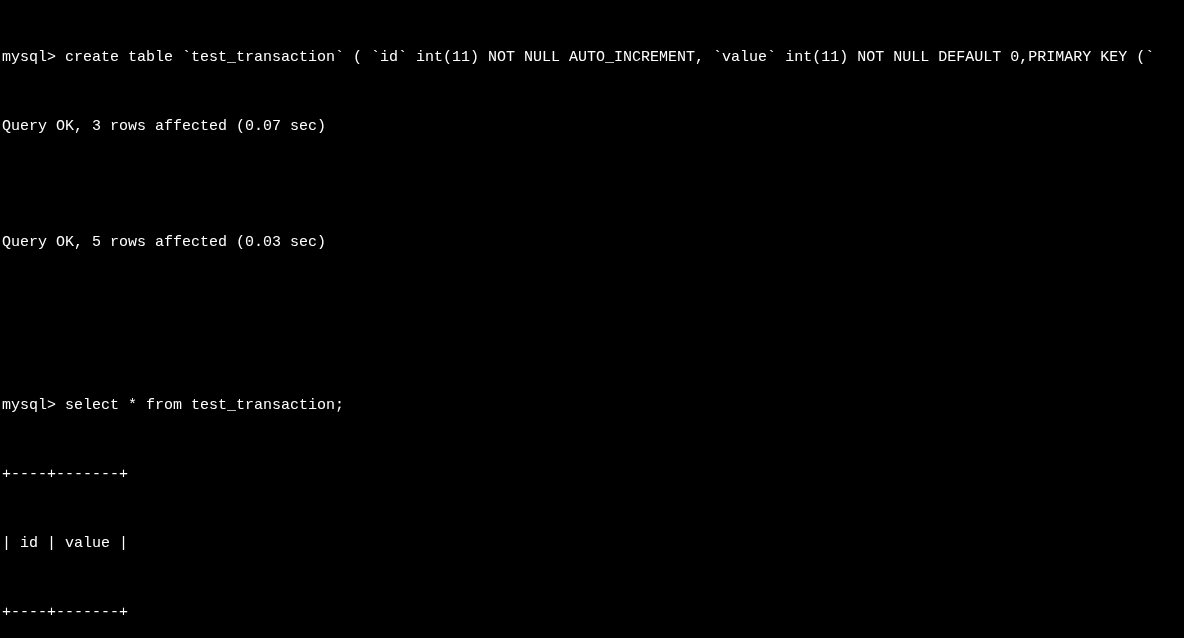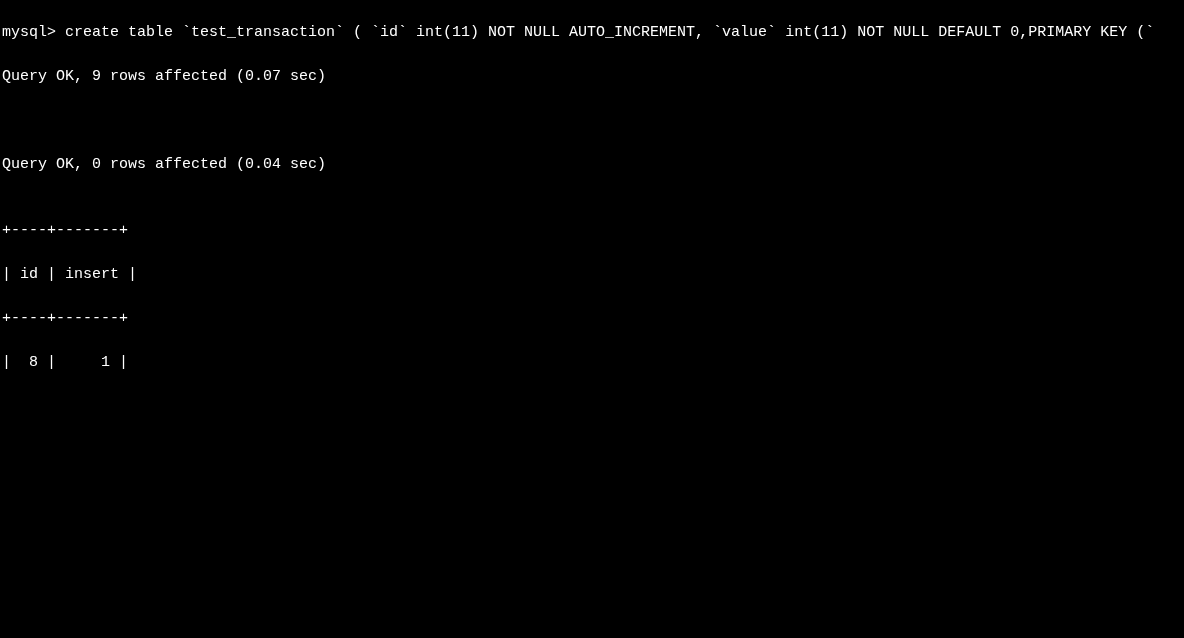--- a/index.html
+++ b/index.html
@@ -12,34 +12,35 @@
     line-height: 22px;
     width: 1184px;
     height: 638px;
     overflow: hidden;
   }
   .terminal {
     white-space: pre;
     padding: 0 2px;
     position: relative;
   }
-  .line { display: block; }
+  .line { display: block; margin-top: 25px; }
 </style>
 </head>
 <body>
 
 <div class="terminal">
 <span class="line">mysql&gt; create table `test_transaction` ( `id` int(11) NOT NULL AUTO_INCREMENT, `value` int(11) NOT NULL DEFAULT 0,PRIMARY KEY (`</span>
-<span class="line">Query OK, 9 rows affected (0.07 sec)</span>
+<span class="line">Query OK, 3 rows affected (0.07 sec)</span>
+<span class="line"></span>
+<span class="line">Query OK, 5 rows affected (0.03 sec)</span>
 <span class="line"></span>
 <span class="line"></span>
-<span class="line">Query OK, 0 rows affected (0.04 sec)</span>
-<span class="line"></span>
+<span class="line">mysql&gt; select * from test_transaction;</span>
 <span class="line">+----+-------+</span>
-<span class="line">| id | insert |</span>
+<span class="line">| id | value |</span>
 <span class="line">+----+-------+</span>
 <span class="line">|  8 |     1 |</span>
 
 
 
 
 
 
 <span class="line"></span>
 

